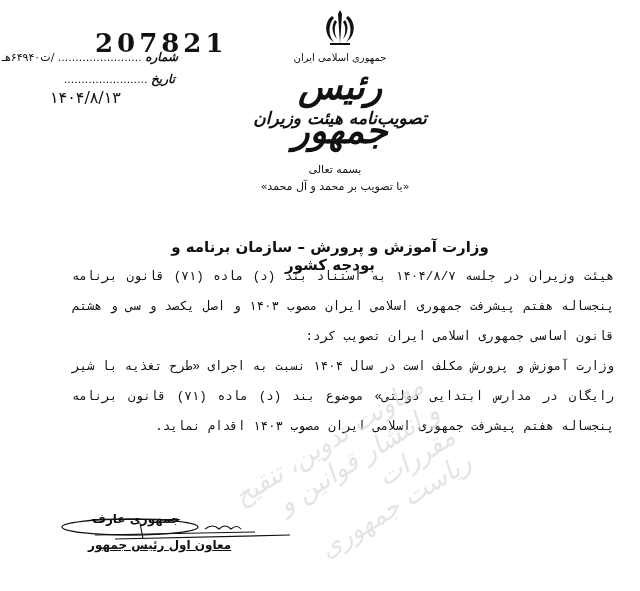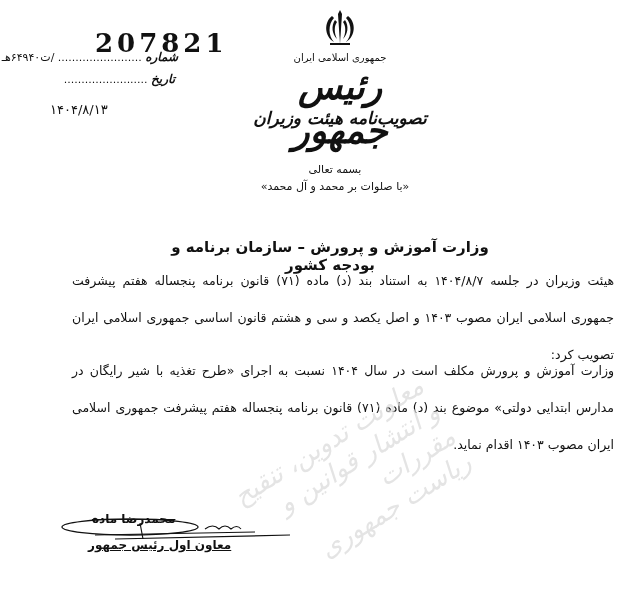--- a/index.html
+++ b/index.html
@@ -4,29 +4,29 @@
 <style>
   html, body { margin: 0; padding: 0; background: #ffffff; }
   body { width: 640px; height: 591px; position: relative; overflow: hidden; color: #111; font-family: "DejaVu Sans", sans-serif; }
   .abs { position: absolute; }
   .serial { left: 95px; top: 28px; font-size: 26px; font-weight: bold; letter-spacing: 4px; direction: rtl; font-family: "DejaVu Serif", serif; }
   .meta-row { direction: rtl; font-size: 11px; white-space: nowrap; }
   .meta-label { font-style: italic; font-weight: bold; font-size: 12px; margin-left: 0; }
   .dots { letter-spacing: 1px; }
   .num-row { left: 8px; top: 50px; width: 170px; }
   .date-row { left: 55px; top: 72px; width: 120px; }
-  .date-val { left: 50px; top: 88px; font-size: 13px; letter-spacing: 3px; direction: rtl; margin-top: 14px; }
+  .date-val { left: 50px; top: 88px; font-size: 16px; letter-spacing: 3px; direction: rtl; }
   .emblem { left: 318px; top: 8px; width: 44px; height: 40px; }
   .hdr-small { left: 290px; top: 52px; width: 100px; text-align: center; font-size: 10px; font-weight: normal; direction: rtl; }
   .hdr-big { left: 260px; top: 66px; width: 160px; text-align: center; font-size: 36px; font-weight: bold; font-style: italic; direction: rtl; font-family: Liberation Mono, monospace; }
   .hdr-sub { left: 250px; top: 108px; width: 180px; text-align: center; font-size: 17px; font-weight: bold; font-style: italic; direction: rtl; font-family: "DejaVu Serif", serif; }
   .bism { left: 280px; top: 163px; width: 110px; text-align: center; font-size: 11px; direction: rtl; }
   .salavat { left: 240px; top: 180px; width: 190px; text-align: center; font-size: 11px; direction: rtl; }
   .title { left: 160px; top: 222px; width: 340px; text-align: center; font-size: 15px; font-weight: bold; direction: rtl; margin-top: 16px; }
-  .para { direction: rtl; text-align: justify; text-align-last: right; font-size: 12.5px; line-height: 37px; }
+  .para { direction: rtl; text-align: justify; text-align-last: right; font-size: 12.5px; line-height: 30px; font-family: Liberation Mono, monospace; }
   .p1 { left: 72px; top: 262px; width: 542px; }
   .p2 { left: 72px; top: 352px; width: 542px; }
   .sig-name { left: 92px; top: 512px; font-size: 12px; font-weight: bold; direction: rtl; text-decoration: line-through; }
   .sig-title { left: 88px; top: 538px; font-size: 12px; font-weight: bold; direction: rtl; text-decoration: underline; }
   .sig-svg { left: 55px; top: 505px; width: 240px; height: 50px; }
   .watermark { left: 240px; top: 420px; width: 230px; height: 150px; color: #d9d9d9; font-size: 26px; font-style: italic; transform: rotate(-32deg); direction: rtl; line-height: 30px; opacity: 0.7; font-family: "DejaVu Serif", serif; }
 </style>
 </head>
 <body>
 
@@ -50,21 +50,21 @@
     <path d="M17 12 C13 18 14 26 19 31 C16 25 16 18 19 14 Z" fill="#111"></path>
     <path d="M27 12 C31 18 30 26 25 31 C28 25 28 18 25 14 Z" fill="#111"></path>
     <rect x="12" y="35" width="20" height="2" fill="#111"></rect>
   </svg>
 </div>
 <div class="abs hdr-small">جمهوری اسلامی ایران</div>
 <div class="abs hdr-big">رئیس جمهور</div>
 <div class="abs hdr-sub">تصویب‌نامه هیئت وزیران</div>
 
 <div class="abs bism">بسمه تعالی</div>
-<div class="abs salavat">«با صلوات بر محمد و آل محمد»</div>
+<div class="abs salavat">«با تصویب بر محمد و آل محمد»</div>
 
 <div class="abs title">وزارت آموزش و پرورش – سازمان برنامه و بودجه کشور</div>
 
 <div class="abs para p1">هیئت وزیران در جلسه ۱۴۰۴/۸/۷ به استناد بند (د) ماده (۷۱) قانون برنامه پنجساله هفتم پیشرفت جمهوری اسلامی ایران مصوب ۱۴۰۳ و اصل یکصد و سی و هشتم قانون اساسی جمهوری اسلامی ایران تصویب کرد:</div>
 <div class="abs para p2">وزارت آموزش و پرورش مکلف است در سال ۱۴۰۴ نسبت به اجرای «طرح تغذیه با شیر رایگان در مدارس ابتدایی دولتی» موضوع بند (د) ماده (۷۱) قانون برنامه پنجساله هفتم پیشرفت جمهوری اسلامی ایران مصوب ۱۴۰۳ اقدام نماید.</div>
 
 <div class="abs watermark">
   <div>معاونت تدوین، تنقیح</div>
   <div>و انتشار قوانین و مقررات</div>
   <div>ریاست جمهوری</div>
@@ -72,14 +72,14 @@
 
 <div class="abs sig-svg">
   <svg viewBox="0 0 240 50" width="240" height="50">
     <ellipse cx="75" cy="22" rx="68" ry="8" fill="none" stroke="#111" stroke-width="1.3"></ellipse>
     <path d="M40 30 L200 27" stroke="#111" stroke-width="1.2" fill="none"></path>
     <path d="M60 34 L235 30" stroke="#111" stroke-width="1.2" fill="none"></path>
     <path d="M85 18 L88 34" stroke="#111" stroke-width="1.2" fill="none"></path>
     <path d="M150 24 q8 -6 14 0 q6 -6 12 0 q6 -5 10 0" stroke="#111" stroke-width="1.1" fill="none"></path>
   </svg>
 </div>
-<div class="abs sig-name">محمدرضا ماده</div>
+<div class="abs sig-name">جمهوری عارف</div>
 <div class="abs sig-title">معاون اول رئیس جمهور</div>
 
 </body></html>

